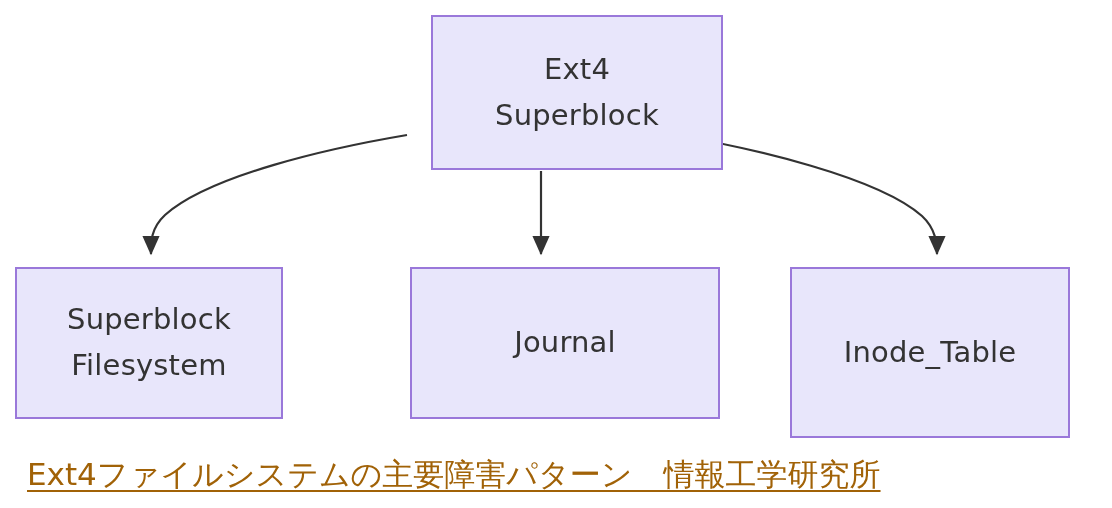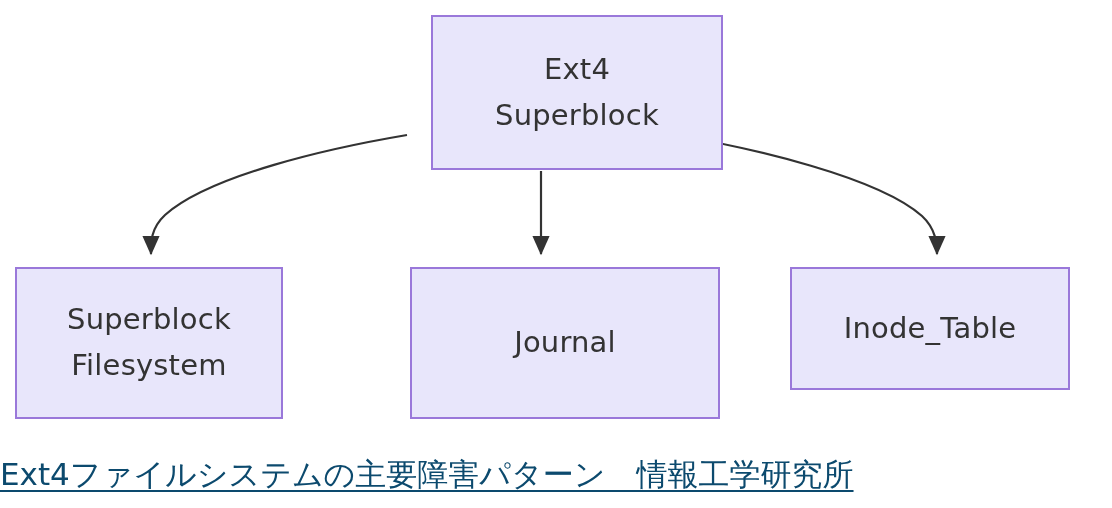--- a/index.html
+++ b/index.html
@@ -71,35 +71,36 @@
     top: 267px;
     width: 310px;
     height: 152px;
     justify-content: center;
   }
 
   #node-inode {
     left: 790px;
     top: 267px;
     width: 280px;
-    height: 123px;
+    height: 171px;
   }
 
   #caption {
     position: absolute;
     left: 0px;
     top: 452px;
     font-family: "DejaVu Sans", "Liberation Sans", sans-serif;
     font-size: 31px;
     line-height: 44px;
-    color: #0c4a6e;
+    color: #a16207;
     white-space: pre;
     text-decoration: underline;
     text-decoration-thickness: 2px;
     text-underline-offset: 5px;
+    padding-left: 27px;
   }
 </style>
 </head>
 <body>
 
 <div id="diagram-canvas">
 
   <svg id="edge-layer" viewBox="0 0 1112 508">
     <defs>
       <marker id="arrowhead" markerWidth="10" markerHeight="10" refX="8.4" refY="4" orient="auto" markerUnits="strokeWidth">

